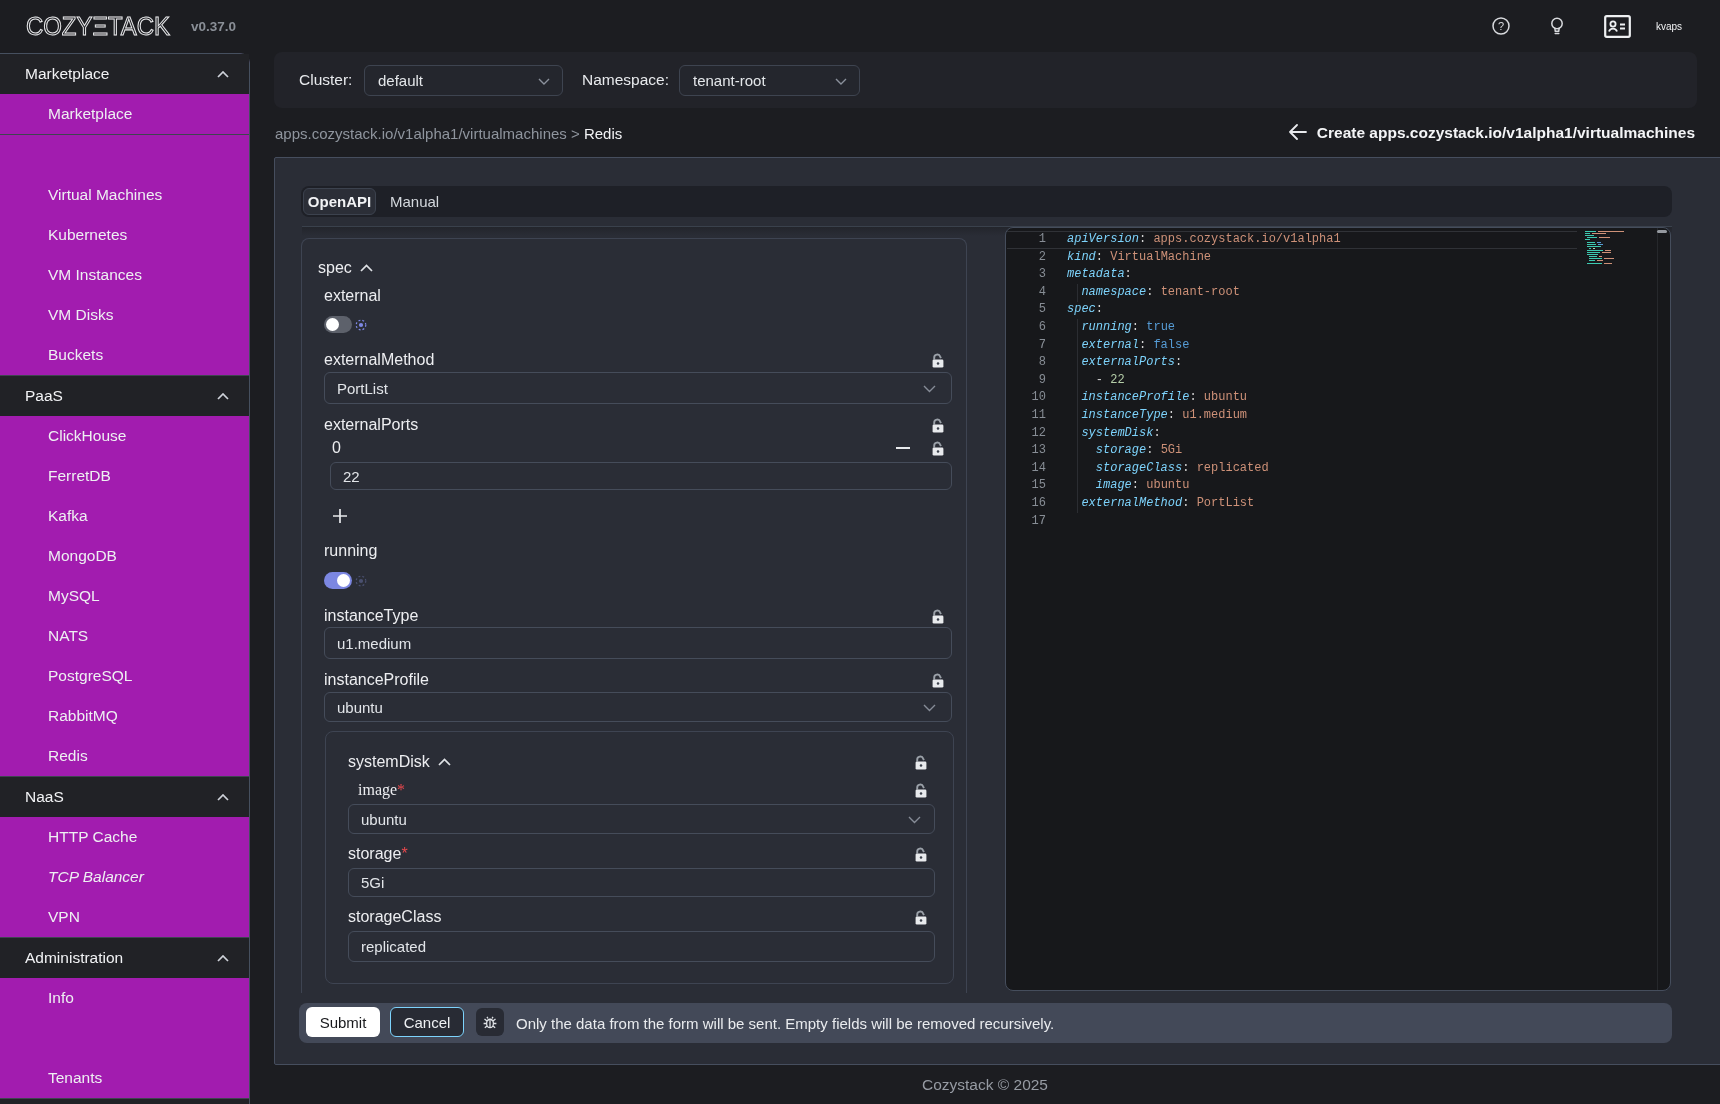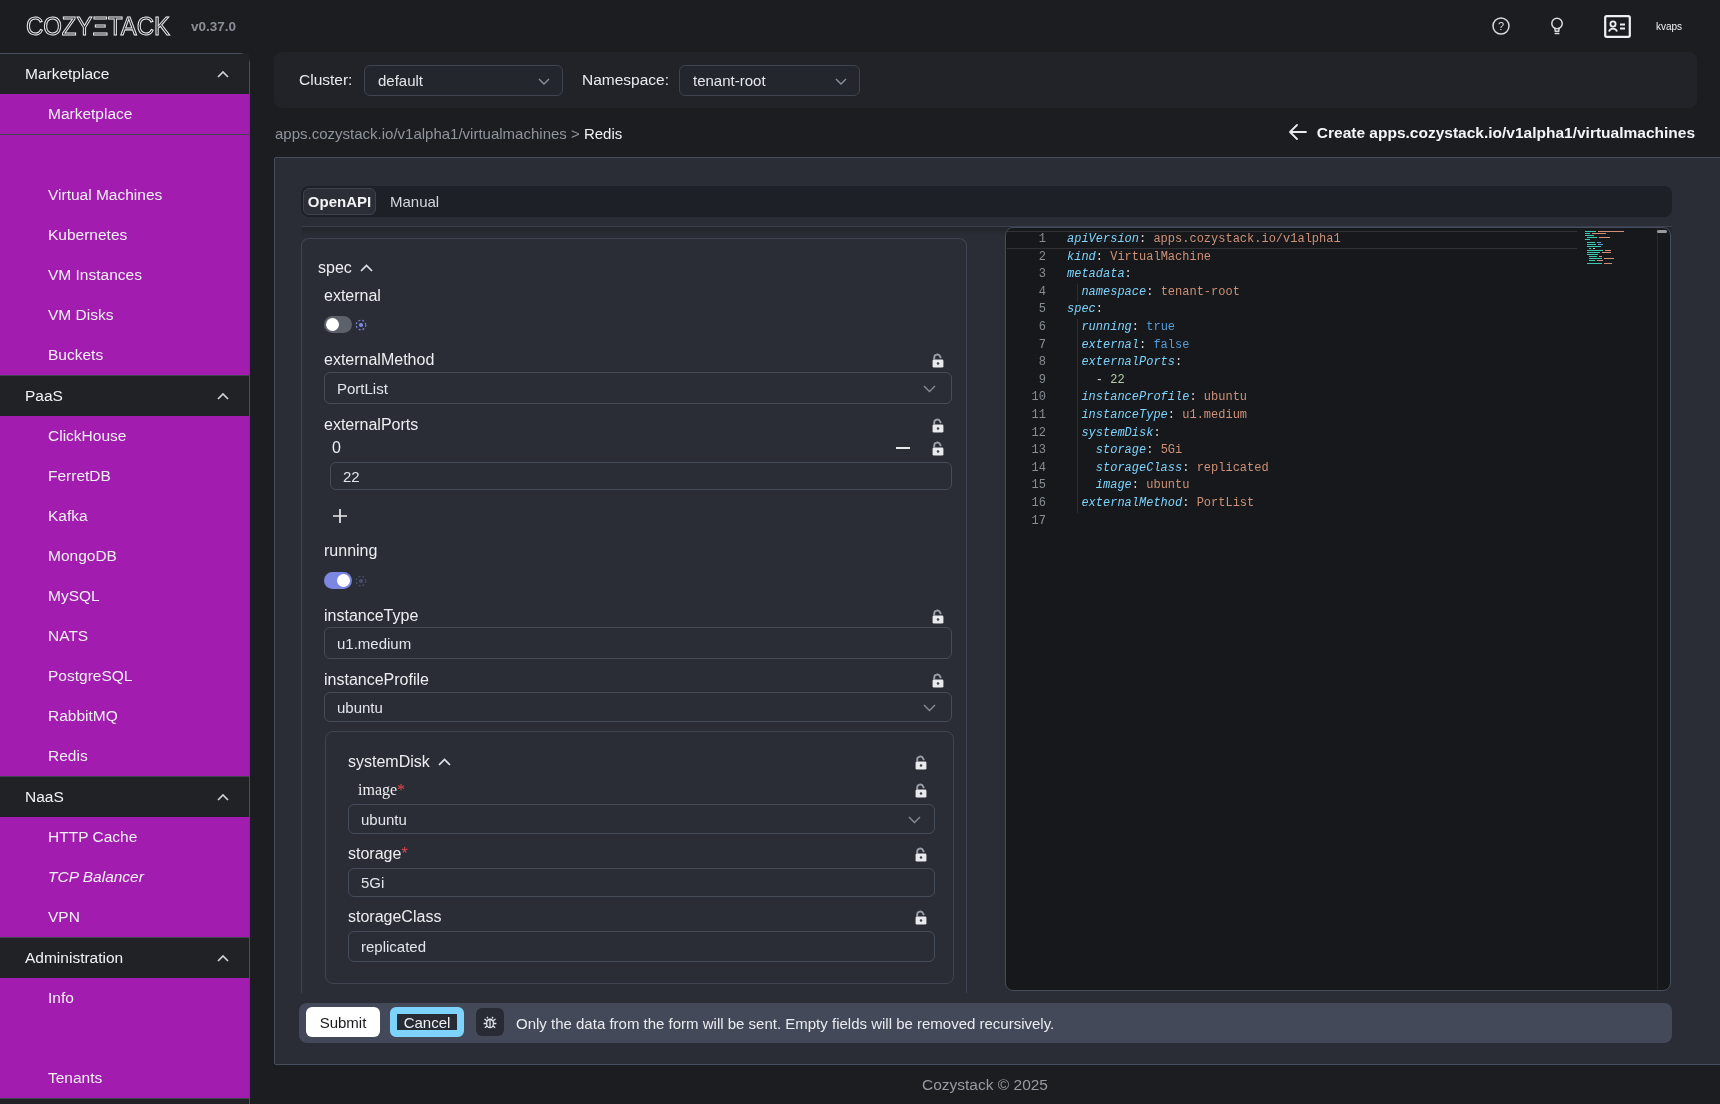--- a/index.html
+++ b/index.html
@@ -80,21 +80,21 @@
   #guide2 { position:absolute; left:71px; top:91px; width:1px; height:194px; background:#2b2d32; }
   #minimap { position:absolute; left:579px; top:2.6px; width:46px; height:36px; }
   #minimap div { position:absolute; height:1px; }
 
   
   #botbar { left:24px; top:845px; width:1373px; height:40px; background:#434958; border-radius:8px; }
   #btn-submit { position:absolute; left:7px; top:4px; width:74px; height:30px; background:#fff;
     border-radius:6px; color:#17181b; font-size:15px; font-weight:500; display:flex;
     align-items:center; justify-content:center; }
   #btn-cancel { position:absolute; left:91px; top:4px; width:74px; height:30px; background:#282b34;
-    border:7px solid #7dd3fc; border-radius:6px; color:#eef0f3; font-size:15px; display:flex;
+    border:1px solid #7dd3fc; border-radius:6px; color:#eef0f3; font-size:15px; display:flex;
     align-items:center; justify-content:center;text-align:center; }
   #btn-bug { position:absolute; left:177px; top:5px; width:28px; height:28px; background:#282b34;
     border-radius:6px; display:flex; align-items:center; justify-content:center; }
   #bartext { position:absolute; left:217px; top:0; height:40px; display:flex; align-items:center;
     font-size:15px; color:#e9ebee; }
 
   #footer { left:250px; top:1076px; width:1470px; text-align:center; font-size:15.5px; color:#969ba3; }
 </style>
 </head>
 <body>

